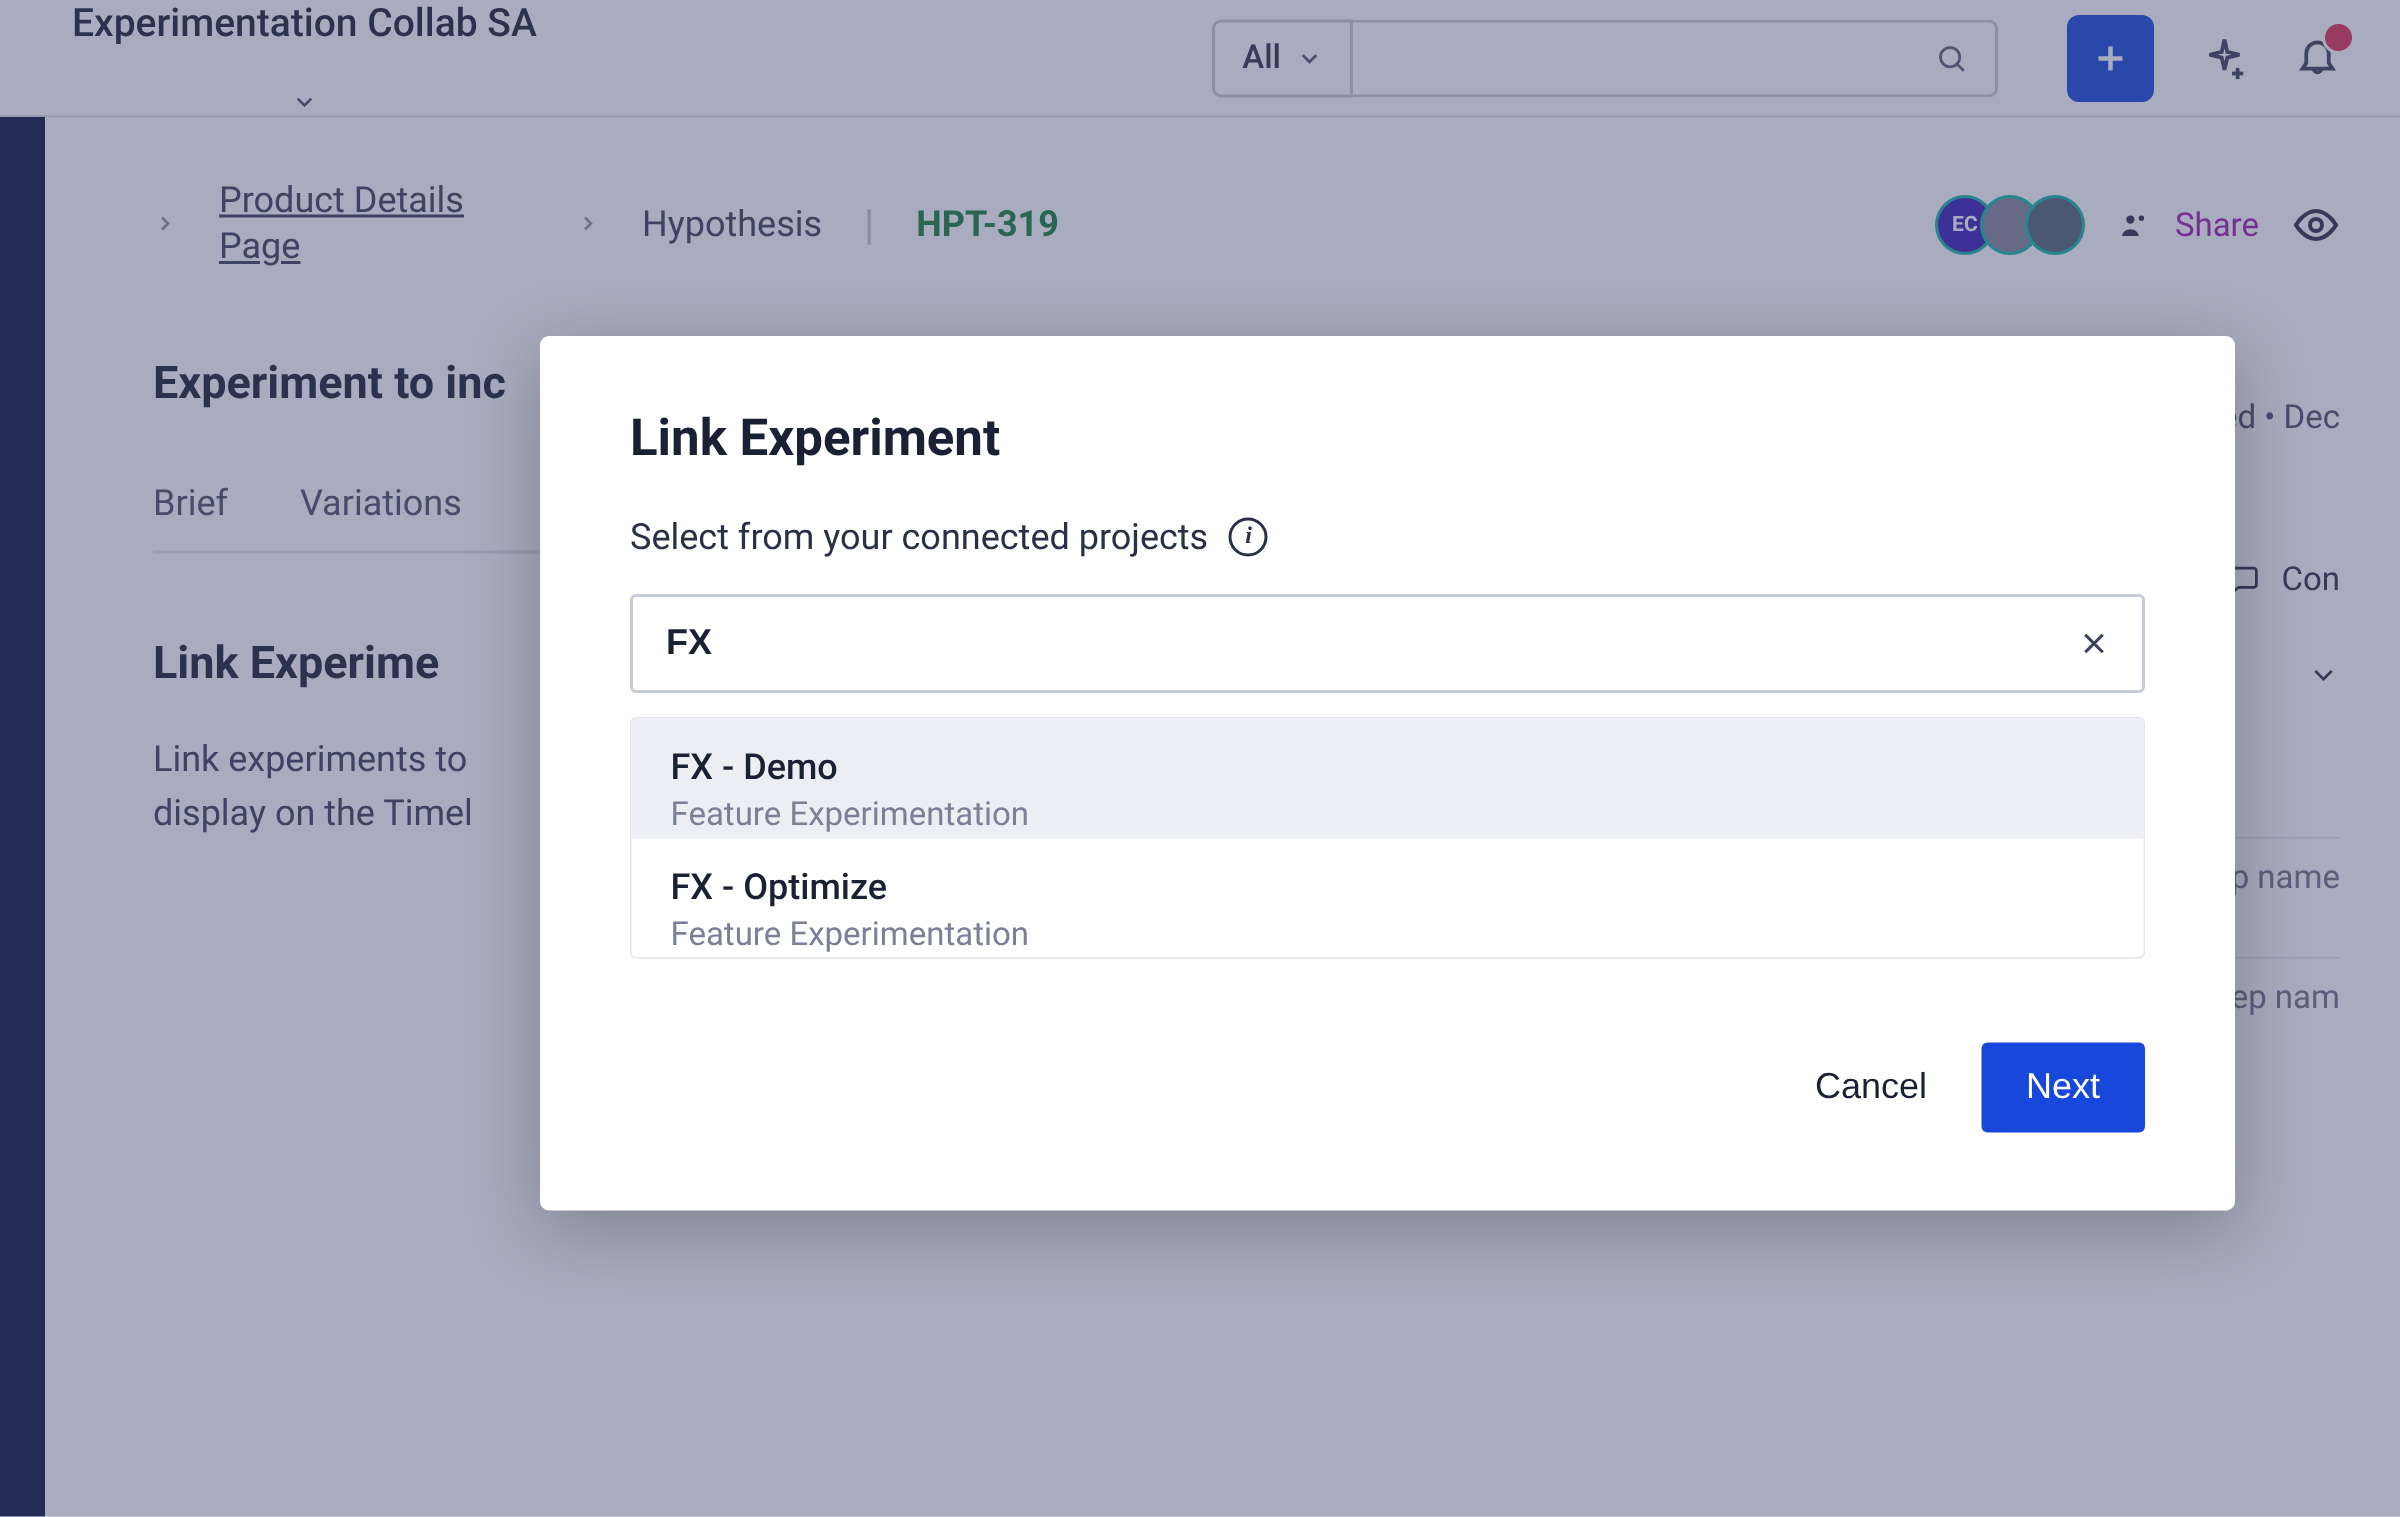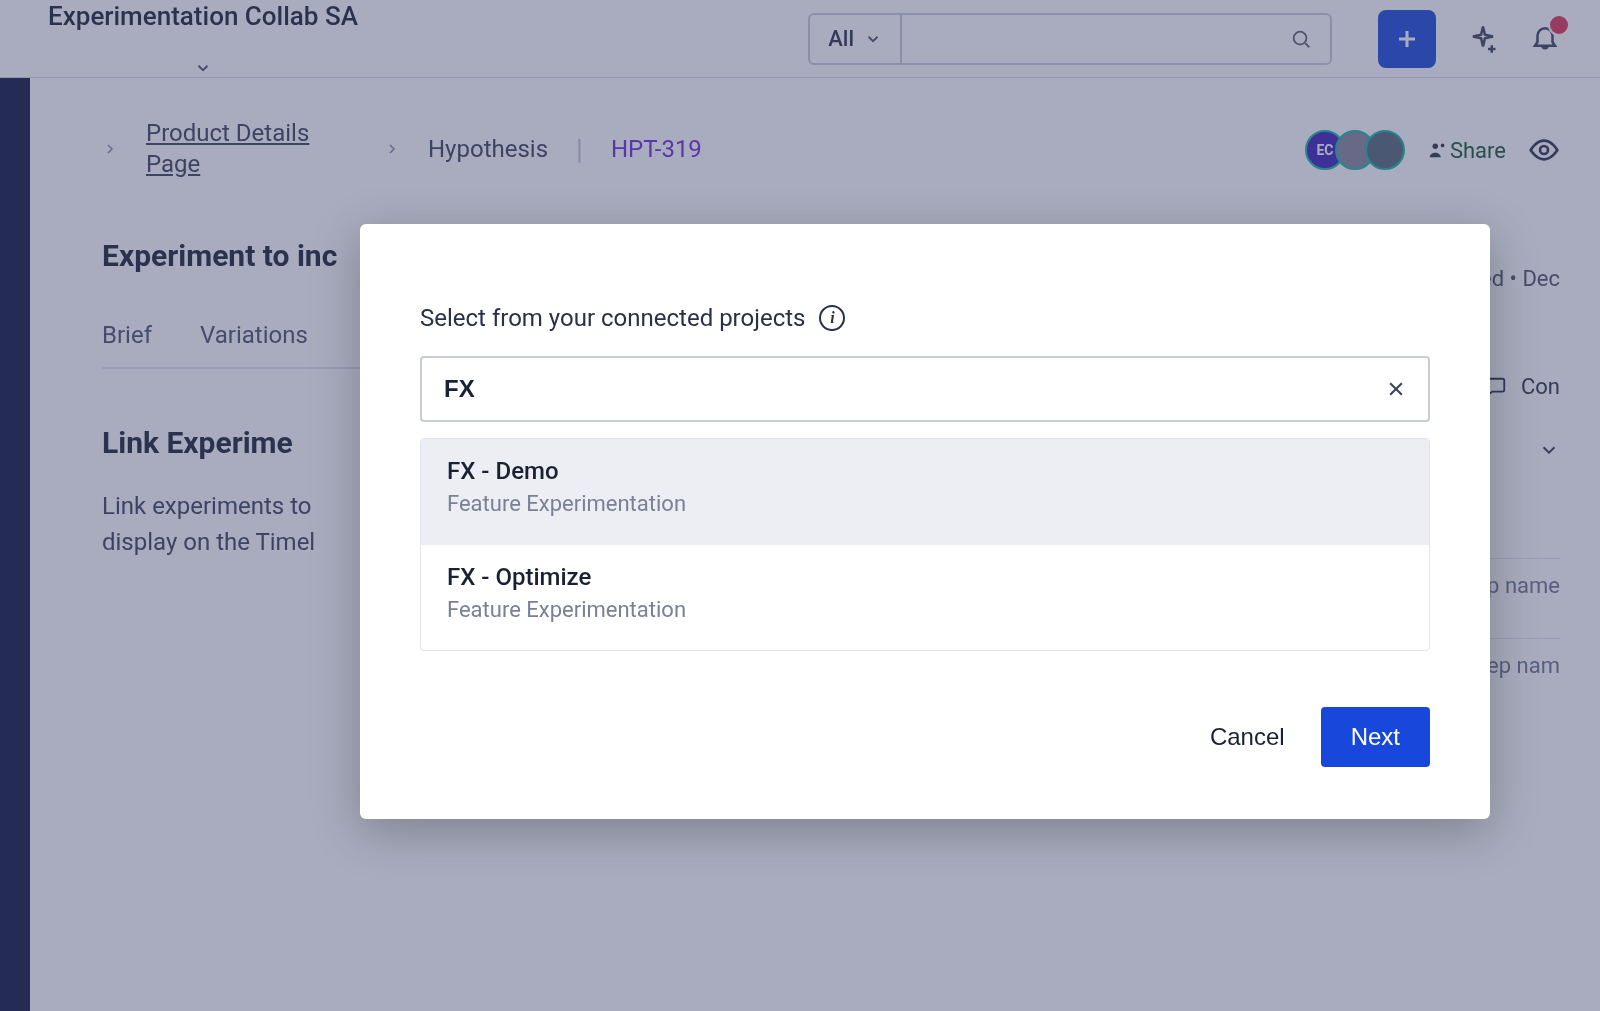--- a/index.html
+++ b/index.html
@@ -133,21 +133,21 @@
     color: #3b4158;
   }
   .crumb-link {
     text-decoration: underline;
     color: #3b4158;
     max-width: 210px;
     line-height: 1.3;
     cursor: pointer;
   }
   .crumb-chev { width: 16px; height: 16px; stroke: #8c91a3; stroke-width:2.5; fill:none;}
-  .crumb-id { font-weight: 400; color: #6d28d9; }
+  .crumb-id { font-weight: 700; color: #15803d; }
   .crumb-sep { color:#c0c4d1; font-size:28px; }
 
   .avatars-row {
     position: absolute;
     top: 52px; right: 40px;
     display: flex;
     align-items: center;
     gap: 22px;
   }
   .avatars { display:flex; }
@@ -155,21 +155,21 @@
     width: 40px; height: 40px;
     border-radius: 50%;
     border: 2px solid #14b8a6;
     margin-left: -10px;
     display:flex;align-items:center;justify-content:center;
     font-size:14px;font-weight:700;color:#fff;
   }
   .avatar:nth-child(1){background:#3b1fb8;}
   .avatar:nth-child(2){background:#889;}
   .avatar:nth-child(3){background:#567;}
-  .share-btn { display:flex;align-items:center;gap:1px;font-size:22px;color:#14532d;cursor:pointer;justify-content:center;}
+  .share-btn { display:flex;align-items:center;gap:16px;font-size:22px;color:#a21caf;cursor:pointer;justify-content:center;}
   .share-btn svg{width:22px;height:22px;fill:#2a3146;}
   .eye-icon{width:32px;height:32px;stroke:#2a3146;stroke-width:2;fill:none;cursor:pointer;}
 
   .page-title {
     font-size: 30px;
     font-weight: 700;
     color: #1a2134;
     margin-top: 58px;
   }
   .status-row {
@@ -268,21 +268,21 @@
   .clear-x {
     width:20px;height:20px;stroke:#3b4158;stroke-width:2.5;cursor:pointer;
   }
   .results {
     margin-top: 16px;
     border: 1px solid #e1e4ed;
     border-radius: 4px;
     overflow:hidden;
   }
   .result {
-    padding: 18px 26px 28px 26px;
+    padding: 18px 26px 2px 26px;
     cursor: pointer;
   }
   .result.selected { background: #eceef3; }
   .result + .result { border-top: 1px solid #eceef3; }
   .result .name { font-size:24px;font-weight:500;color:#1a2134; }
   .result .type { font-size:22px;color:#7b8096;margin-top:6px; }
   .modal-actions {
     margin-top: 56px;
     display:flex;justify-content:flex-end;gap:28px;align-items:center;
   }
@@ -408,20 +408,21 @@
   </div>
 
   <div class="step-rows">
     <div>ep name</div>
     <div>tep nam</div>
   </div>
 </div>
 
 <div class="overlay"></div>
 <div class="modal">
+  <h2>Link Experiment</h2>
   <div class="modal-sub">
     <span>Select from your connected projects</span>
     <span class="info-icon">i</span>
   </div>
   <div class="search-input-wrap">
     <input type="text" value="FX" style="">
     <svg class="clear-x" viewBox="0 0 24 24">
         <line x1="5" y1="5" x2="19" y2="19"></line>
         <line x1="19" y1="5" x2="5" y2="19"></line>
       </svg>

